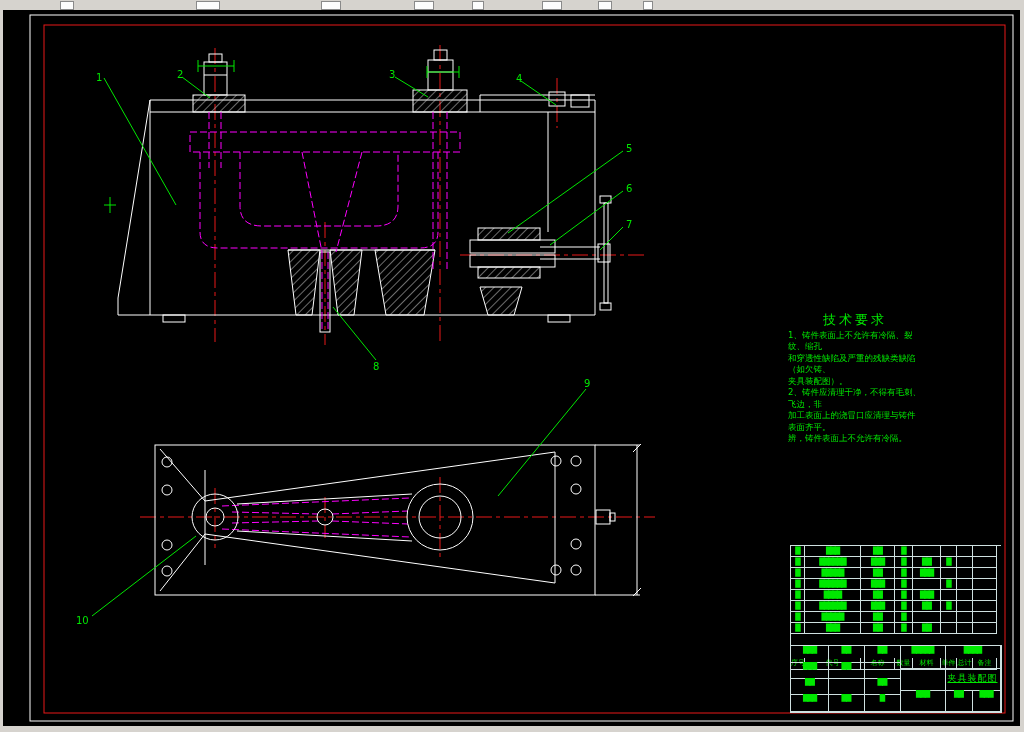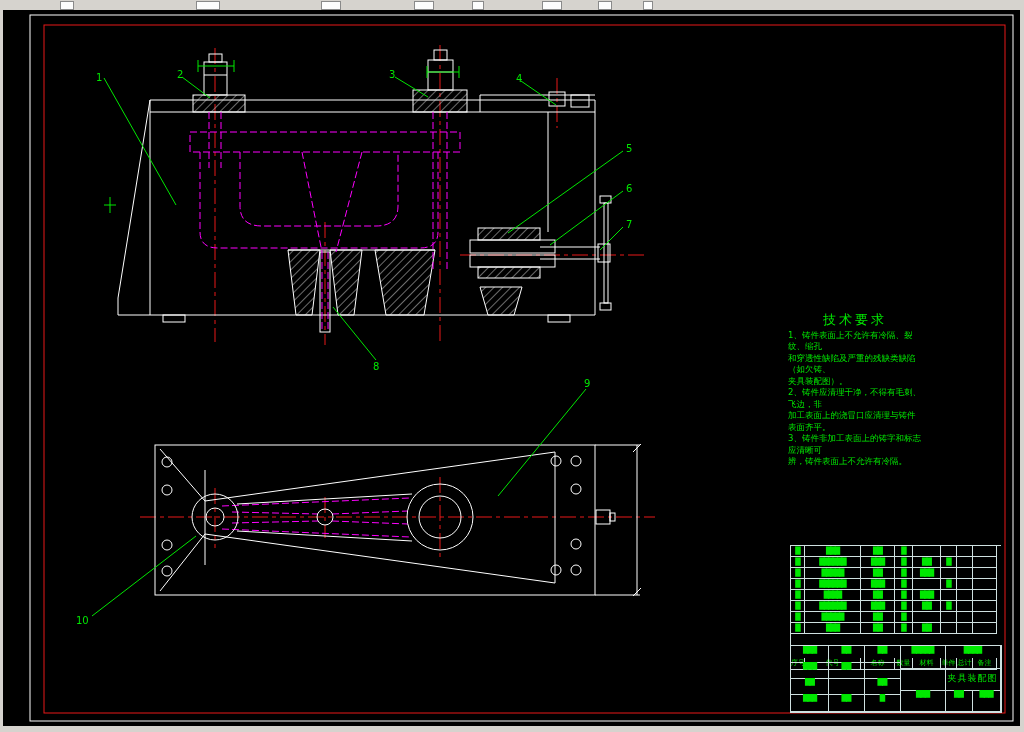--- a/index.html
+++ b/index.html
@@ -194,21 +194,20 @@
   </g>
 </svg>
 
 <div class="techreq">
   <div class="title">技术要求</div>
   <div>1、铸件表面上不允许有冷隔、裂纹、缩孔</div>
   <div>和穿透性缺陷及严重的残缺类缺陷（如欠铸、</div>
   <div>夹具装配图）。</div>
   <div>2、铸件应清理干净，不得有毛刺、飞边，非</div>
   <div>加工表面上的浇冒口应清理与铸件表面齐平。</div>
-  <div>3、铸件非加工表面上的铸字和标志应清晰可</div>
   <div>辨，铸件表面上不允许有冷隔。</div>
 </div>
 
 <div class="bom">
   <div class="c">█</div>
     <div class="c">███</div>
     <div class="c">██</div>
     <div class="c">█</div>
     <div class="c"></div>
     <div class="c"></div>
@@ -290,16 +289,16 @@
   <div class="tb" style="left:0;top:32px;width:37px;height:16px;">██</div>
   <div class="tb" style="left:37px;top:32px;width:36px;height:16px;"></div>
   <div class="tb" style="left:73px;top:32px;width:36px;height:16px;">██</div>
   <div class="tb" style="left:0;top:48px;width:37px;height:17px;">███</div>
   <div class="tb" style="left:37px;top:48px;width:36px;height:17px;">██</div>
   <div class="tb" style="left:73px;top:48px;width:36px;height:17px;">█</div>
   <div class="tb" style="left:109px;top:0;width:45px;height:22px;">█████</div>
   <div class="tb" style="left:109px;top:22px;width:45px;height:22px;"></div>
   <div class="tb" style="left:109px;top:44px;width:45px;height:21px;">███</div>
   <div class="tb" style="left:154px;top:0;width:55px;height:22px;">████</div>
-  <div class="tb name" style="left:154px;top:22px;width:55px;height:22px;">夹具装配图</div>
+  <div class="tb name" style="left:154px;top:22px;width:55px;height:22px;text-decoration:underline;">夹具装配图</div>
   <div class="tb" style="left:154px;top:44px;width:27px;height:21px;">██</div>
   <div class="tb" style="left:181px;top:44px;width:28px;height:21px;">███</div>
 </div>
 
 </body></html>

